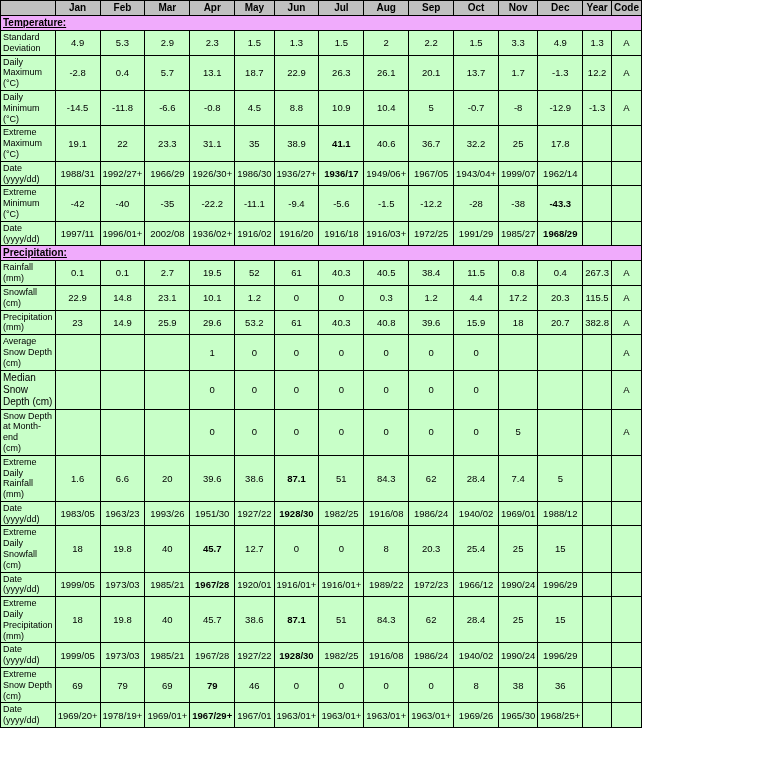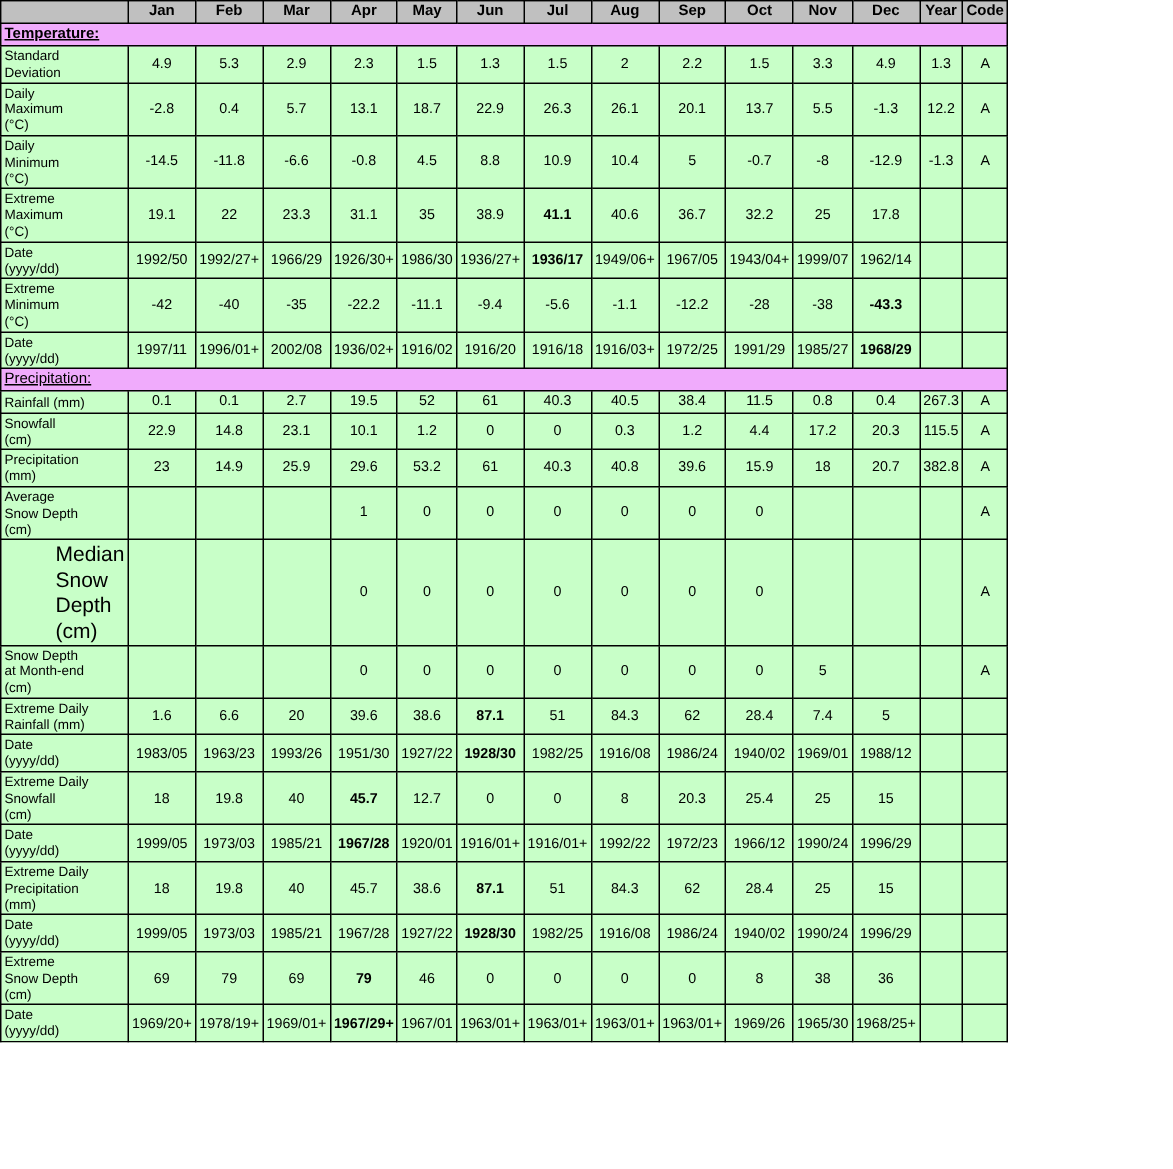--- a/index.html
+++ b/index.html
@@ -30,21 +30,21 @@
       font-size: 9.5px;
     }
     .data-cell {
       background: #c8ffc8;
       font-size: 9.5px;
     }
     .bold-val {
       font-weight: bold;
     }
     .temp-label { font-weight: bold; text-decoration: underline; }
-    .precip-label { font-weight: normal; text-decoration: underline; }
+    .precip-label { font-weight: bold; text-decoration: underline; }
   </style>
 </head>
 <body>
 
 <table id="main-table">
   <thead>
     <tr class="header-row">
     <th style="width: 80px;"></th>
         <th>Jan</th>
         <th>Feb</th>
@@ -88,21 +88,21 @@
         <td class="data-cell">-2.8</td>
         <td class="data-cell">0.4</td>
         <td class="data-cell">5.7</td>
         <td class="data-cell">13.1</td>
         <td class="data-cell">18.7</td>
         <td class="data-cell">22.9</td>
         <td class="data-cell">26.3</td>
         <td class="data-cell">26.1</td>
         <td class="data-cell">20.1</td>
         <td class="data-cell">13.7</td>
-        <td class="data-cell">5.5</td>
+        <td class="data-cell">1.7</td>
         <td class="data-cell">-1.3</td>
         <td class="data-cell">12.2</td>
         <td class="data-cell">A</td>
       </tr>
       <tr>
         <td class="row-label" style="font-size: 9px;">Daily<br>Minimum<br>(°C)</td>
         <td class="data-cell">-14.5</td>
         <td class="data-cell">-11.8</td>
         <td class="data-cell">-6.6</td>
         <td class="data-cell">-0.8</td>
@@ -129,21 +129,21 @@
         <td class="data-cell">40.6</td>
         <td class="data-cell">36.7</td>
         <td class="data-cell">32.2</td>
         <td class="data-cell">25</td>
         <td class="data-cell">17.8</td>
         <td class="data-cell"></td>
         <td class="data-cell"></td>
       </tr>
       <tr>
         <td class="row-label" style="font-size: 9px;">Date<br>(yyyy/dd)</td>
-        <td class="data-cell">1992/50</td>
+        <td class="data-cell">1988/31</td>
         <td class="data-cell">1992/27+</td>
         <td class="data-cell">1966/29</td>
         <td class="data-cell">1926/30+</td>
         <td class="data-cell">1986/30</td>
         <td class="data-cell">1936/27+</td>
         <td class="data-cell bold-val">1936/17</td>
         <td class="data-cell">1949/06+</td>
         <td class="data-cell">1967/05</td>
         <td class="data-cell">1943/04+</td>
         <td class="data-cell">1999/07</td>
@@ -153,21 +153,21 @@
       </tr>
       <tr>
         <td class="row-label" style="font-size: 9px;">Extreme<br>Minimum<br>(°C)</td>
         <td class="data-cell">-42</td>
         <td class="data-cell">-40</td>
         <td class="data-cell">-35</td>
         <td class="data-cell">-22.2</td>
         <td class="data-cell">-11.1</td>
         <td class="data-cell">-9.4</td>
         <td class="data-cell">-5.6</td>
-        <td class="data-cell">-1.1</td>
+        <td class="data-cell">-1.5</td>
         <td class="data-cell">-12.2</td>
         <td class="data-cell">-28</td>
         <td class="data-cell">-38</td>
         <td class="data-cell bold-val">-43.3</td>
         <td class="data-cell"></td>
         <td class="data-cell"></td>
       </tr>
       <tr>
         <td class="row-label" style="font-size: 9px;">Date<br>(yyyy/dd)</td>
         <td class="data-cell">1997/11</td>
@@ -250,21 +250,21 @@
         <td class="data-cell">0</td>
         <td class="data-cell">0</td>
         <td class="data-cell">0</td>
         <td class="data-cell">0</td>
         <td class="data-cell"></td>
         <td class="data-cell"></td>
         <td class="data-cell"></td>
         <td class="data-cell">A</td>
       </tr>
       <tr>
-        <td class="row-label" style="font-size: 14px; padding-left: 36px;">Median Snow<br>Depth (cm)</td>
+        <td class="row-label" style="font-size: 10px;">Median Snow<br>Depth (cm)</td>
         <td class="data-cell"></td>
         <td class="data-cell"></td>
         <td class="data-cell"></td>
         <td class="data-cell">0</td>
         <td class="data-cell">0</td>
         <td class="data-cell">0</td>
         <td class="data-cell">0</td>
         <td class="data-cell">0</td>
         <td class="data-cell">0</td>
         <td class="data-cell">0</td>
@@ -343,21 +343,21 @@
       </tr>
       <tr>
         <td class="row-label" style="font-size: 9px;">Date<br>(yyyy/dd)</td>
         <td class="data-cell">1999/05</td>
         <td class="data-cell">1973/03</td>
         <td class="data-cell">1985/21</td>
         <td class="data-cell bold-val">1967/28</td>
         <td class="data-cell">1920/01</td>
         <td class="data-cell">1916/01+</td>
         <td class="data-cell">1916/01+</td>
-        <td class="data-cell">1992/22</td>
+        <td class="data-cell">1989/22</td>
         <td class="data-cell">1972/23</td>
         <td class="data-cell">1966/12</td>
         <td class="data-cell">1990/24</td>
         <td class="data-cell">1996/29</td>
         <td class="data-cell"></td>
         <td class="data-cell"></td>
       </tr>
       <tr>
         <td class="row-label" style="font-size: 9px;">Extreme Daily<br>Precipitation<br>(mm)</td>
         <td class="data-cell">18</td>

